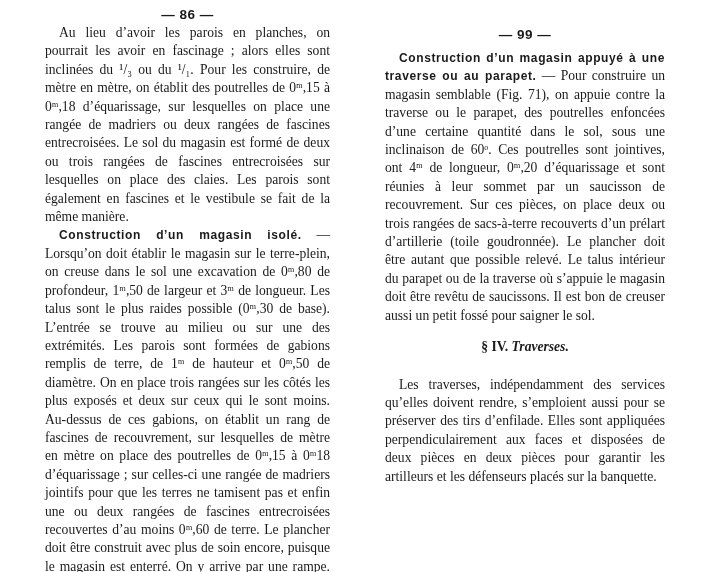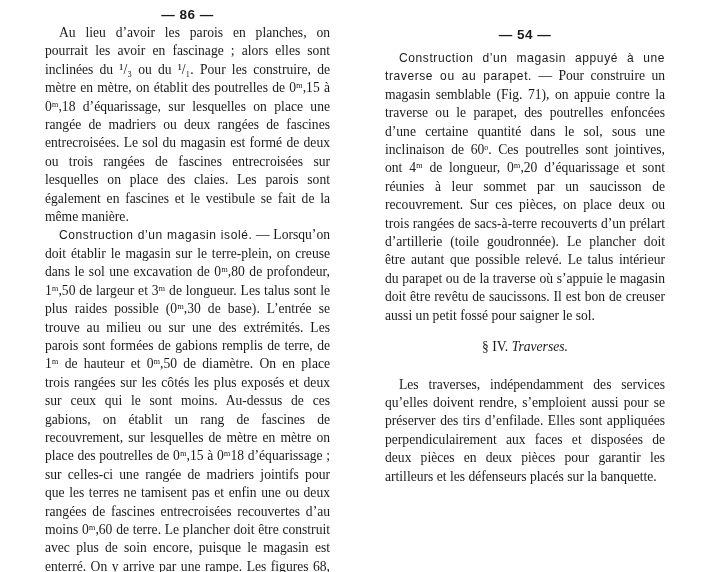--- a/index.html
+++ b/index.html
@@ -48,47 +48,48 @@
     }
     .text p {
       margin: 0;
       text-indent: 14px;
     }
     .text p.cont {
       text-indent: 0;
     }
     .runin {
       font-family: "Liberation Sans", "DejaVu Sans", sans-serif;
-      font-weight: normal;
+      font-weight: bold;
       font-size: 12px;
       letter-spacing: 0.6px;
     }
     .section-heading {
       text-align: center;
       font-size: 13.6px;
       margin: 13px 0 19px 0;
+      font-weight: bold;
     }
     .section-heading .title {
       font-style: italic;
     }
     .page-right .text { margin-top: 3px; }
   </style>
 </head>
 <body>
 
 <div class="page page-left">
   <div class="folio">— 86 —</div>
   <div class="text">
     <p>Au lieu d’avoir les parois en planches, on pourrait les avoir en fascinage ; alors elles sont inclinées du ¹/₃ ou du ¹/₁. Pour les construire, de mètre en mètre, on établit des poutrelles de 0ᵐ,15 à 0ᵐ,18 d’équarissage, sur lesquelles on place une rangée de madriers ou deux rangées de fascines entrecroisées. Le sol du magasin est formé de deux ou trois rangées de fascines entrecroisées sur lesquelles on place des claies. Les parois sont également en fascines et le vestibule se fait de la même manière.</p>
     <p><span class="runin">Construction d’un magasin isolé.</span><span> — Lorsqu’on doit établir le magasin sur le terre-plein, on creuse dans le sol une excavation de 0ᵐ,80 de profondeur, 1ᵐ,50 de largeur et 3ᵐ de longueur. Les talus sont le plus raides possible (0ᵐ,30 de base). L’entrée se trouve au milieu ou sur une des extrémités. Les parois sont formées de gabions remplis de terre, de 1ᵐ de hauteur et 0ᵐ,50 de diamètre. On en place trois rangées sur les côtés les plus exposés et deux sur ceux qui le sont moins. Au-dessus de ces gabions, on établit un rang de fascines de recouvrement, sur lesquelles de mètre en mètre on place des poutrelles de 0ᵐ,15 à 0ᵐ18 d’équarissage ; sur celles-ci une rangée de madriers jointifs pour que les terres ne tamisent pas et enfin une ou deux rangées de fascines entrecroisées recouvertes d’au moins 0ᵐ,60 de terre. Le plancher doit être construit avec plus de soin encore, puisque le magasin est enterré. On y arrive par une rampe. Les figures 68, 69, 70 donnent le plan et deux coupes d’un tel magasin.</span></p>
   </div>
 </div>
 
 <div class="page page-right">
-  <div class="folio">— 54 —</div>
+  <div class="folio">— 99 —</div>
   <div class="text">
     <p><span class="runin">Construction d’un magasin appuyé à une traverse ou au parapet.</span><span> — Pour construire un magasin semblable (Fig. 71), on appuie contre la traverse ou le parapet, des poutrelles enfoncées d’une certaine quantité dans le sol, sous une inclinaison de 60ᵒ. Ces poutrelles sont jointives, ont 4ᵐ de longueur, 0ᵐ,20 d’équarissage et sont réunies à leur sommet par un saucisson de recouvrement. Sur ces pièces, on place deux ou trois rangées de sacs-à-terre recouverts d’un prélart d’artillerie (toile goudronnée). Le plancher doit être autant que possible relevé. Le talus intérieur du parapet ou de la traverse où s’appuie le magasin doit être revêtu de saucissons. Il est bon de creuser aussi un petit fossé pour saigner le sol.</span></p>
     <div class="section-heading">
       <span>§ IV.</span>
       <span class="title">Traverses.</span>
     </div>
     <p>Les traverses, indépendamment des services qu’elles doivent rendre, s’emploient aussi pour se préserver des tirs d’enfilade. Elles sont appliquées perpendiculairement aux faces et disposées de deux pièces en deux pièces pour garantir les artilleurs et les défenseurs placés sur la banquette.</p>
 
   </div>
 </div>

